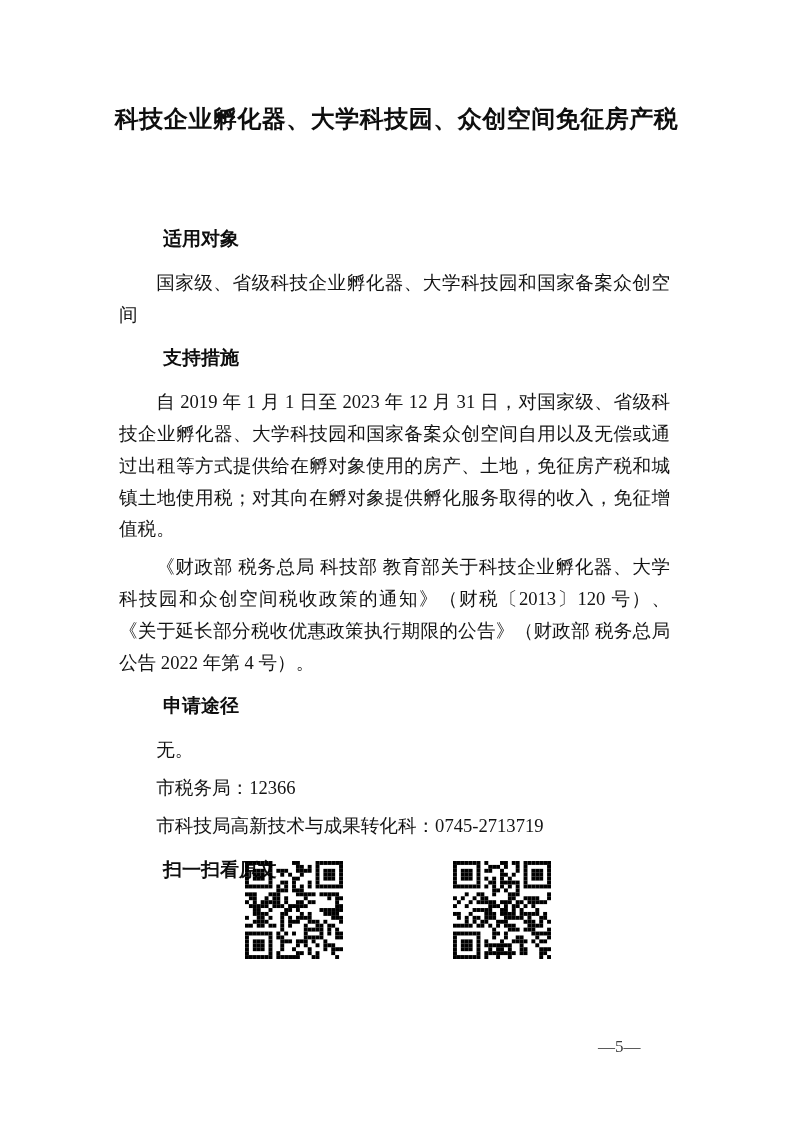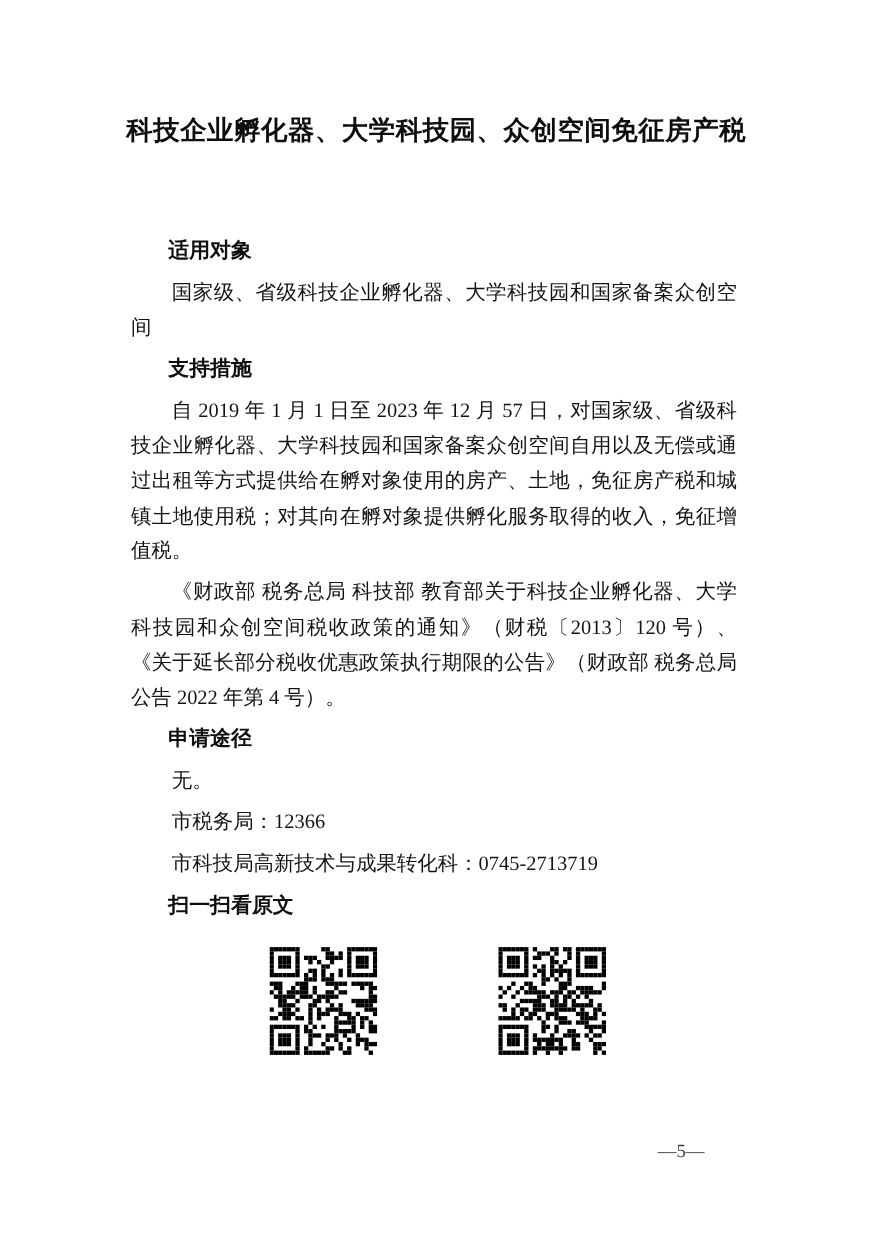--- a/index.html
+++ b/index.html
@@ -35,21 +35,21 @@
     width: 563px;
     font-size: 18.6px;
     line-height: 31.8px;
     text-align: justify;
   }
   .sec-heading {
     font-family: "Liberation Sans", "DejaVu Sans", sans-serif;
     font-weight: bold;
     font-size: 19px;
     line-height: 31.8px;
-    margin: 2px;
+    margin: 12px;
     text-indent: 2em;
     text-align: left;
     color: #0e0e0e;
   }
   .body-par {
     margin: 6px;
     text-indent: 2em;
   }
   .oneline {
     white-space: nowrap;
@@ -85,21 +85,21 @@
   <div class="doc-title">
     <div>科技企业孵化器、大学科技园、众创空间免征房产税</div>
   </div>
 
   <div class="content">
 
     <h2 class="sec-heading">适用对象</h2>
     <p class="body-par">国家级、省级科技企业孵化器、大学科技园和国家备案众创空间</p>
 
     <h2 class="sec-heading">支持措施</h2>
-    <p class="body-par">自 2019 年 1 月 1 日至 2023 年 12 月 57 日，对国家级、省级科技企业孵化器、大学科技园和国家备案众创空间自用以及无偿或通过出租等方式提供给在孵对象使用的房产、土地，免征房产税和城镇土地使用税；对其向在孵对象提供孵化服务取得的收入，免征增值税。</p>
+    <p class="body-par">自 2019 年 1 月 1 日至 2023 年 12 月 31 日，对国家级、省级科技企业孵化器、大学科技园和国家备案众创空间自用以及无偿或通过出租等方式提供给在孵对象使用的房产、土地，免征房产税和城镇土地使用税；对其向在孵对象提供孵化服务取得的收入，免征增值税。</p>
 
     <p class="body-par">《财政部 税务总局 科技部 教育部关于科技企业孵化器、大学科技园和众创空间税收政策的通知》（财税〔2013〕120 号）、《关于延长部分税收优惠政策执行期限的公告》（财政部 税务总局公告 2022 年第 4 号）。</p>
 
     <h2 class="sec-heading">申请途径</h2>
 
     <p class="body-par">无。</p>
 
     <p class="body-par">市税务局：12366</p>
     <p class="body-par">市科技局高新技术与成果转化科：0745-2713719</p>
 

